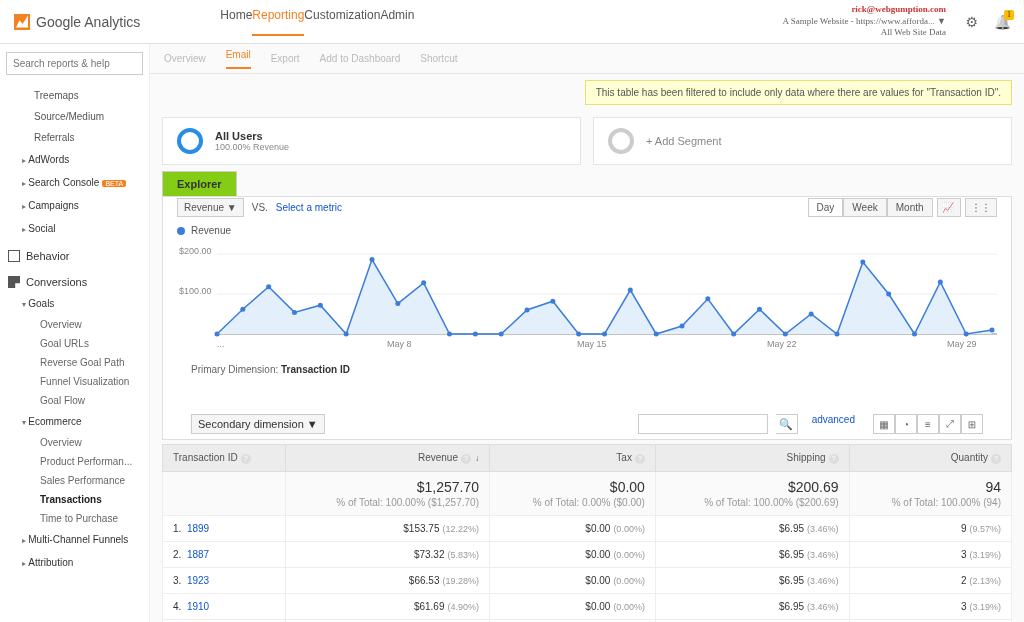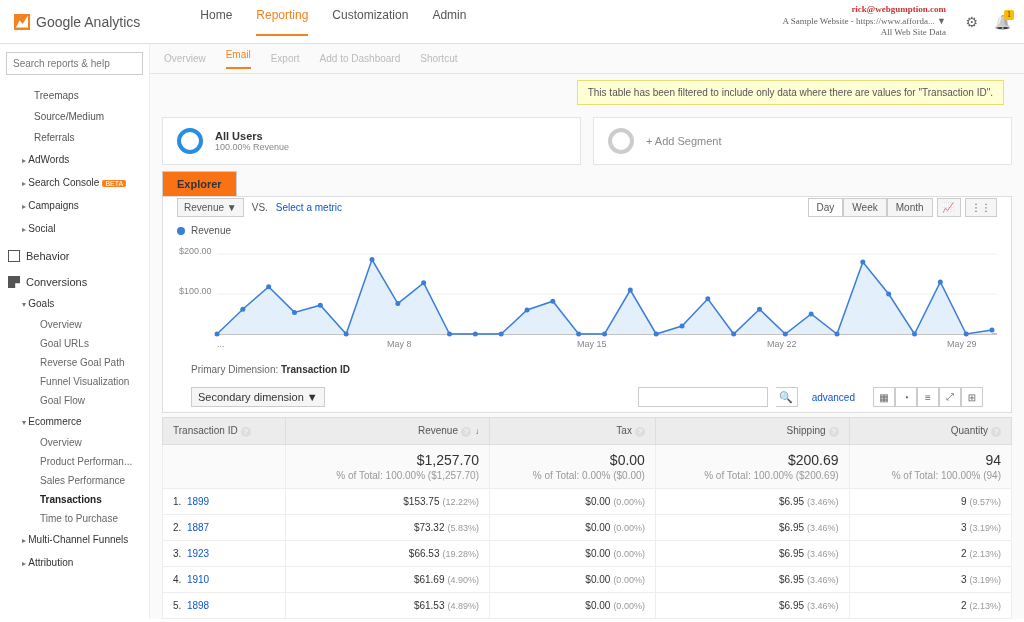--- a/index.html
+++ b/index.html
@@ -2,21 +2,21 @@
 <html><head>
 <meta charset="utf-8">
 <style>
 * { margin: 0; padding: 0; box-sizing: border-box; }
 body { font-family: Arial, Helvetica, sans-serif; font-size: 11px; color: #333; background: #fff; }
 
 .header { display: flex; align-items: center; height: 44px; border-bottom: 1px solid #e0e0e0; padding: 0 14px; }
 .logo { display: flex; align-items: center; font-size: 14px; color: #555; }
 .logo-icon { width: 16px; height: 16px; background: #f58220; margin-right: 6px; position: relative; }
 .logo-icon::after { content:""; position:absolute; left:2px; top:2px; width:12px; height:12px; background:#fff; clip-path:polygon(0 100%, 30% 40%, 55% 70%, 100% 0, 100% 100%);}
-.top-nav { margin-left: 60px; display: flex; gap: 24px; }
+.top-nav { margin-left: 80px; display: flex; }
 .top-nav a { color: #555; text-decoration: none; font-size: 12px; }
 .top-nav a.active { color: #f58220; border-bottom: 2px solid #f58220; padding-bottom: 12px; }
 .header-right { margin-left: auto; text-align: right; font-size: 9px; color: #666; line-height: 1.3; display:flex; align-items:center; gap:16px;font-family:Liberation Serif, serif; }
 .header-right .user { text-align:right; }
 .header-right .email { color: #c33; font-weight: bold; }
 .icon-gear, .icon-bell { width:16px; height:16px; display:inline-block; }
 .icon-gear::before { content:"⚙"; font-size:14px; color:#666; }
 .icon-bell { position: relative; }
 .icon-bell::before { content:"🔔"; font-size:14px; color:#888; filter:grayscale(1); }
 .badge { position:absolute; top:-4px; right:-4px; background:#fbbc05; color:#333; font-size:8px; padding:0 3px; border-radius:2px; }
@@ -33,46 +33,46 @@
 .side-group.open::before { content:"▾ "; }
 .side-section { padding: 10px 0 4px 2px; font-size: 11px; color:#333; display:flex; align-items:center; gap:6px; }
 .side-section .sicon { width:12px; height:12px; display:inline-block; background:#555; }
 .sicon.behavior{ background:none; border:1.5px solid #555; }
 .sicon.conv{ background:#555; clip-path:polygon(0 0,100% 0,100% 60%,60% 60%, 60% 100%, 0 100%);}
 .beta { background:#f58220; color:#fff; font-size:7px; padding:0 3px; margin-left:3px; border-radius:2px; }
 
 .content { flex:1; background:#fafafa; padding: 0; min-width:0; }
 .subhead { height:30px; background:#fafafa; border-bottom:1px solid #e5e5e5; display:flex; align-items:center; padding:0 14px; font-size:10px; color:#bbb; gap:20px; }
 .subhead a.act { color:#f58220; border-bottom:2px solid #f58220; padding-bottom:7px; }
-.banner { background:#ffffd6; border:1px solid #e8e070; color:#555; font-size:10px; padding:6px 10px; margin:6px 20px 6px auto; width:fit-content; float:right; }
+.banner { background:#ffffd6; border:1px solid #e8e070; color:#555; font-size:10px; padding:6px 10px; margin:6px 12px 6px auto; width:fit-content; float:right; }
 .panels { display:flex; gap:12px; padding:6px 12px; clear:both; }
 .panel { border:1px solid #e5e5e5; background:#fff; padding:10px 14px; display:flex; align-items:center; gap:12px; flex:1; }
 .ring { width:26px; height:26px; border:4px solid #288de4; border-radius:50%; }
 .ring.grey { border-color:#ccc; }
 .panel-title { font-size:11px; font-weight:bold; color:#333; }
 .panel-sub { font-size:9px; color:#888; }
 .addseg { font-size:11px; color:#888; }
 .tabrow { margin:0 12px; }
-.tab { background:#f97316; border:1px solid #ccc; border-bottom:none; padding:6px 14px; font-size:11px; font-weight:bold; display:inline-block; }
+.tab { background:#84cc16; border:1px solid #ccc; border-bottom:none; padding:6px 14px; font-size:11px; font-weight:bold; display:inline-block; }
 .chartbox { margin:0 12px; border:1px solid #ddd; background:#fff; padding:1px 14px; }
 .chart-controls { display:flex; align-items:center; gap:8px; font-size:10px; color:#555; }
 .sel { border:1px solid #ccc; padding:3px 6px; background:#f5f5f5; }
 .metric-link { color:#1155cc; }
 .chart-controls .right { margin-left:auto; display:flex; gap:0; }
 .btn-g { border:1px solid #ccc; padding:3px 8px; background:#f5f5f5; font-size:10px; }
 .btn-g.active{ background:#fff; }
 .tiny-icb { border:1px solid #ccc; padding:3px 5px; background:#f5f5f5; margin-left:4px; }
 .legend { margin:8px 0; font-size:10px; color:#555; display:flex; align-items:center; gap:6px; }
 .legend .dot{ width:8px; height:8px; border-radius:50%; background:#3b7dd8; display:inline-block; }
 .chart-svg { width:100%; height:110px; }
 .xlabel { font-size:9px; fill:#888; }
 .ylabel { font-size:9px; fill:#888; }
 .pdim { padding:8px 14px; font-size:10px; color:#666; }
 .pdim b { color:#333; }
-.tablectl { display:flex; align-items:center; padding:4px 14px; gap:8px; }
+.tablectl { display:flex; align-items:flex-start; padding:4px 14px; gap:8px;margin-top:27px; }
 .tablectl .srch { margin-left:auto; border:1px solid #ccc; width:130px; height:20px; }
 .tablectl .mag { border:1px solid #ccc; border-left:none; width:22px; height:20px; display:flex; align-items:center; justify-content:center; }
 .adv { color:#1155cc; font-size:10px; margin-left:6px; }
 .toggle-icons { display:flex; margin-left:10px; }
 .toggle-icons span{ border:1px solid #ccc; width:22px; height:20px; display:flex; align-items:center; justify-content:center; font-size:10px; color:#666; }
 table.dt { width:calc(100% - 24px); margin:4px 12px 0; border-collapse:collapse; background:#fff; font-size:10px; }
 table.dt th { background:#ececec; text-align:left; padding:7px 10px; border:1px solid #ddd; font-weight:normal; color:#555; }
 table.dt th.r { text-align:right; }
 table.dt td { padding:7px 10px; border:1px solid #eee; text-align:right; color:#333; }
 table.dt td.l { text-align:left; }

